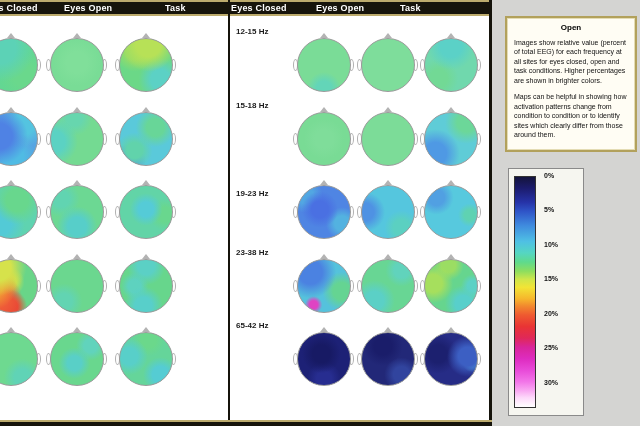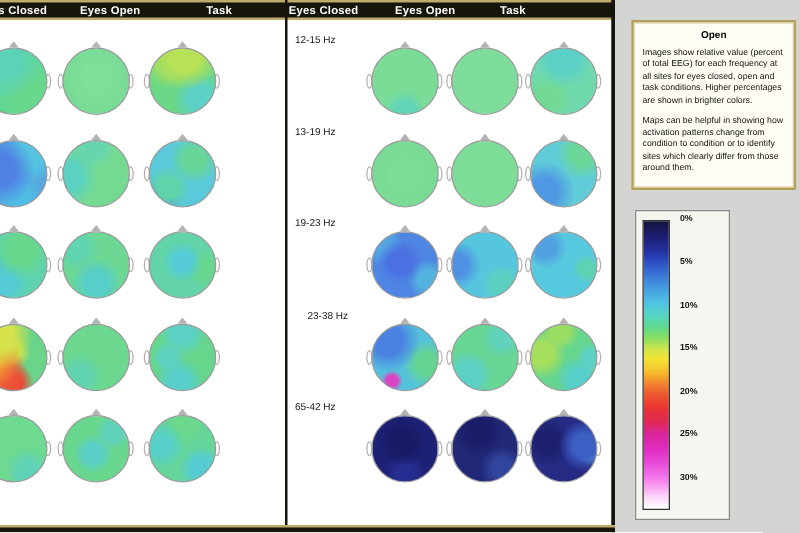--- a/index.html
+++ b/index.html
@@ -16,21 +16,21 @@
   #header-bar { position:absolute; left:0; top:0; width:492px; height:16px; background:#16140b;
                 border-top:2px solid #bcab6d; border-bottom:2px solid #bcab6d; }
   .col-header { position:absolute; top:1px; color:#ffffff; font-size:9px; font-weight:bold; white-space:nowrap; letter-spacing:0.2px; }
   #bottom-bar { position:absolute; left:0; top:420px; width:492px; height:6px; background:#16140b; border-top:2px solid #bcab6d; }
 
   
   .head-map { position:absolute; width:54px; height:54px; border-radius:50%; border:1px solid #9a9a9a; }
   .nose { position:absolute; width:0; height:0; border-left:4px solid transparent; border-right:4px solid transparent; border-bottom:5px solid #b3b3b3; }
   .ear { position:absolute; width:5px; height:12px; border:1px solid #b0b0b0; border-radius:50%; background:#fdfdfd; }
 
-  .freq-label { position:absolute; font-size:8px; font-weight:normal; color:#1a1a1a; white-space:nowrap; }
+  .freq-label { position:absolute; font-size:8px; font-weight:bold; color:#1a1a1a; white-space:nowrap; }
 
   
   #info-box { position:absolute; left:505px; top:16px; width:132px; background:#fffdf4;
               border:2px solid #b2a15c; box-shadow:0 0 0 1px #e4dcb4 inset; padding:5px 7px 4px; }
   #info-title { text-align:center; font-size:8px; font-weight:bold; color:#000; margin-bottom:6px; }
   .info-p { font-size:7px; line-height:1.35; color:#111; margin-bottom:7px; }
 
   
   #legend-box { position:absolute; left:508px; top:168px; width:76px; height:248px; background:#f6f6f0; border:1px solid #8a8a8a; }
   #legend-bar { position:absolute; left:514px; top:176px; width:22px; height:232px; border:1px solid #333; }
@@ -165,23 +165,23 @@
       <div class="nose" style="left: 384px; top: 327px;"></div>
       <div class="head-map" style="left: 361px; top: 332px; background: radial-gradient(circle at 76% 80%, rgb(49, 68, 158) 0%, rgb(49, 68, 158) 14%, rgba(0, 0, 0, 0) 30%), radial-gradient(circle at 40% 25%, rgb(26, 29, 106) 0%, rgb(26, 29, 106) 18%, rgba(0, 0, 0, 0) 40%), linear-gradient(rgb(34, 40, 120), rgb(34, 40, 120));"></div>
       <div class="ear" style="left: 420px; top: 353px;"></div>
       <div class="ear" style="left: 476px; top: 353px;"></div>
       <div class="nose" style="left: 447px; top: 327px;"></div>
       <div class="head-map" style="left: 424px; top: 332px; background: radial-gradient(circle at 82% 45%, rgb(60, 95, 195) 0%, rgb(60, 95, 195) 18%, rgba(0, 0, 0, 0) 40%), radial-gradient(circle at 90% 58%, rgb(79, 168, 216) 0%, rgb(79, 168, 216) 7%, rgba(0, 0, 0, 0) 16%), radial-gradient(circle at 25% 40%, rgb(28, 32, 111) 0%, rgb(28, 32, 111) 18%, rgba(0, 0, 0, 0) 40%), linear-gradient(rgb(38, 44, 134), rgb(38, 44, 134));"></div>
     </div>
 
   <div id="freq-labels">
       <span class="freq-label" style="left: 236px; top: 27px;">12-15 Hz</span>
-      <span class="freq-label" style="left: 236px; top: 101px;">13-19 Hz</span>
-      <span class="freq-label" style="left: 236px; top: 174px;">19-23 Hz</span>
-      <span class="freq-label" style="left: 246px; top: 248px;">23-38 Hz</span>
+      <span class="freq-label" style="left: 236px; top: 101px;">15-18 Hz</span>
+      <span class="freq-label" style="left: 236px; top: 189px;">19-23 Hz</span>
+      <span class="freq-label" style="left: 236px; top: 248px;">23-38 Hz</span>
       <span class="freq-label" style="left: 236px; top: 321px;">65-42 Hz</span>
     </div>
 
   <div id="divider-v"></div>
   <div id="map-right-edge"></div>
   <div id="bottom-bar"></div>
 
   <div id="info-box">
     <div id="info-title">Open</div>
     <p class="info-p">Images show relative value (percent of total EEG) for each frequency at all sites for eyes closed, open and task conditions. Higher percentages are shown in brighter colors.</p>

